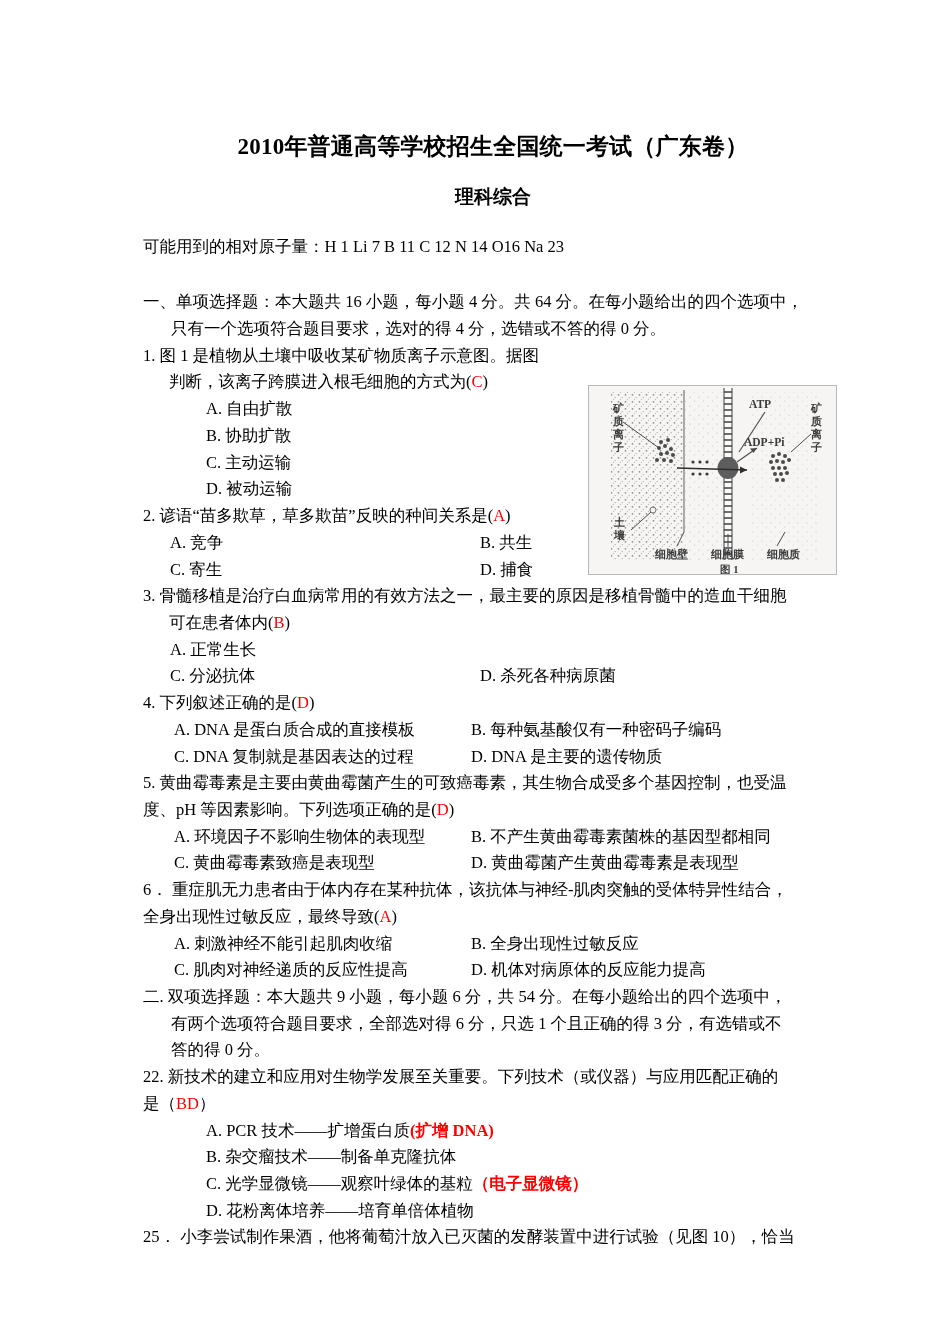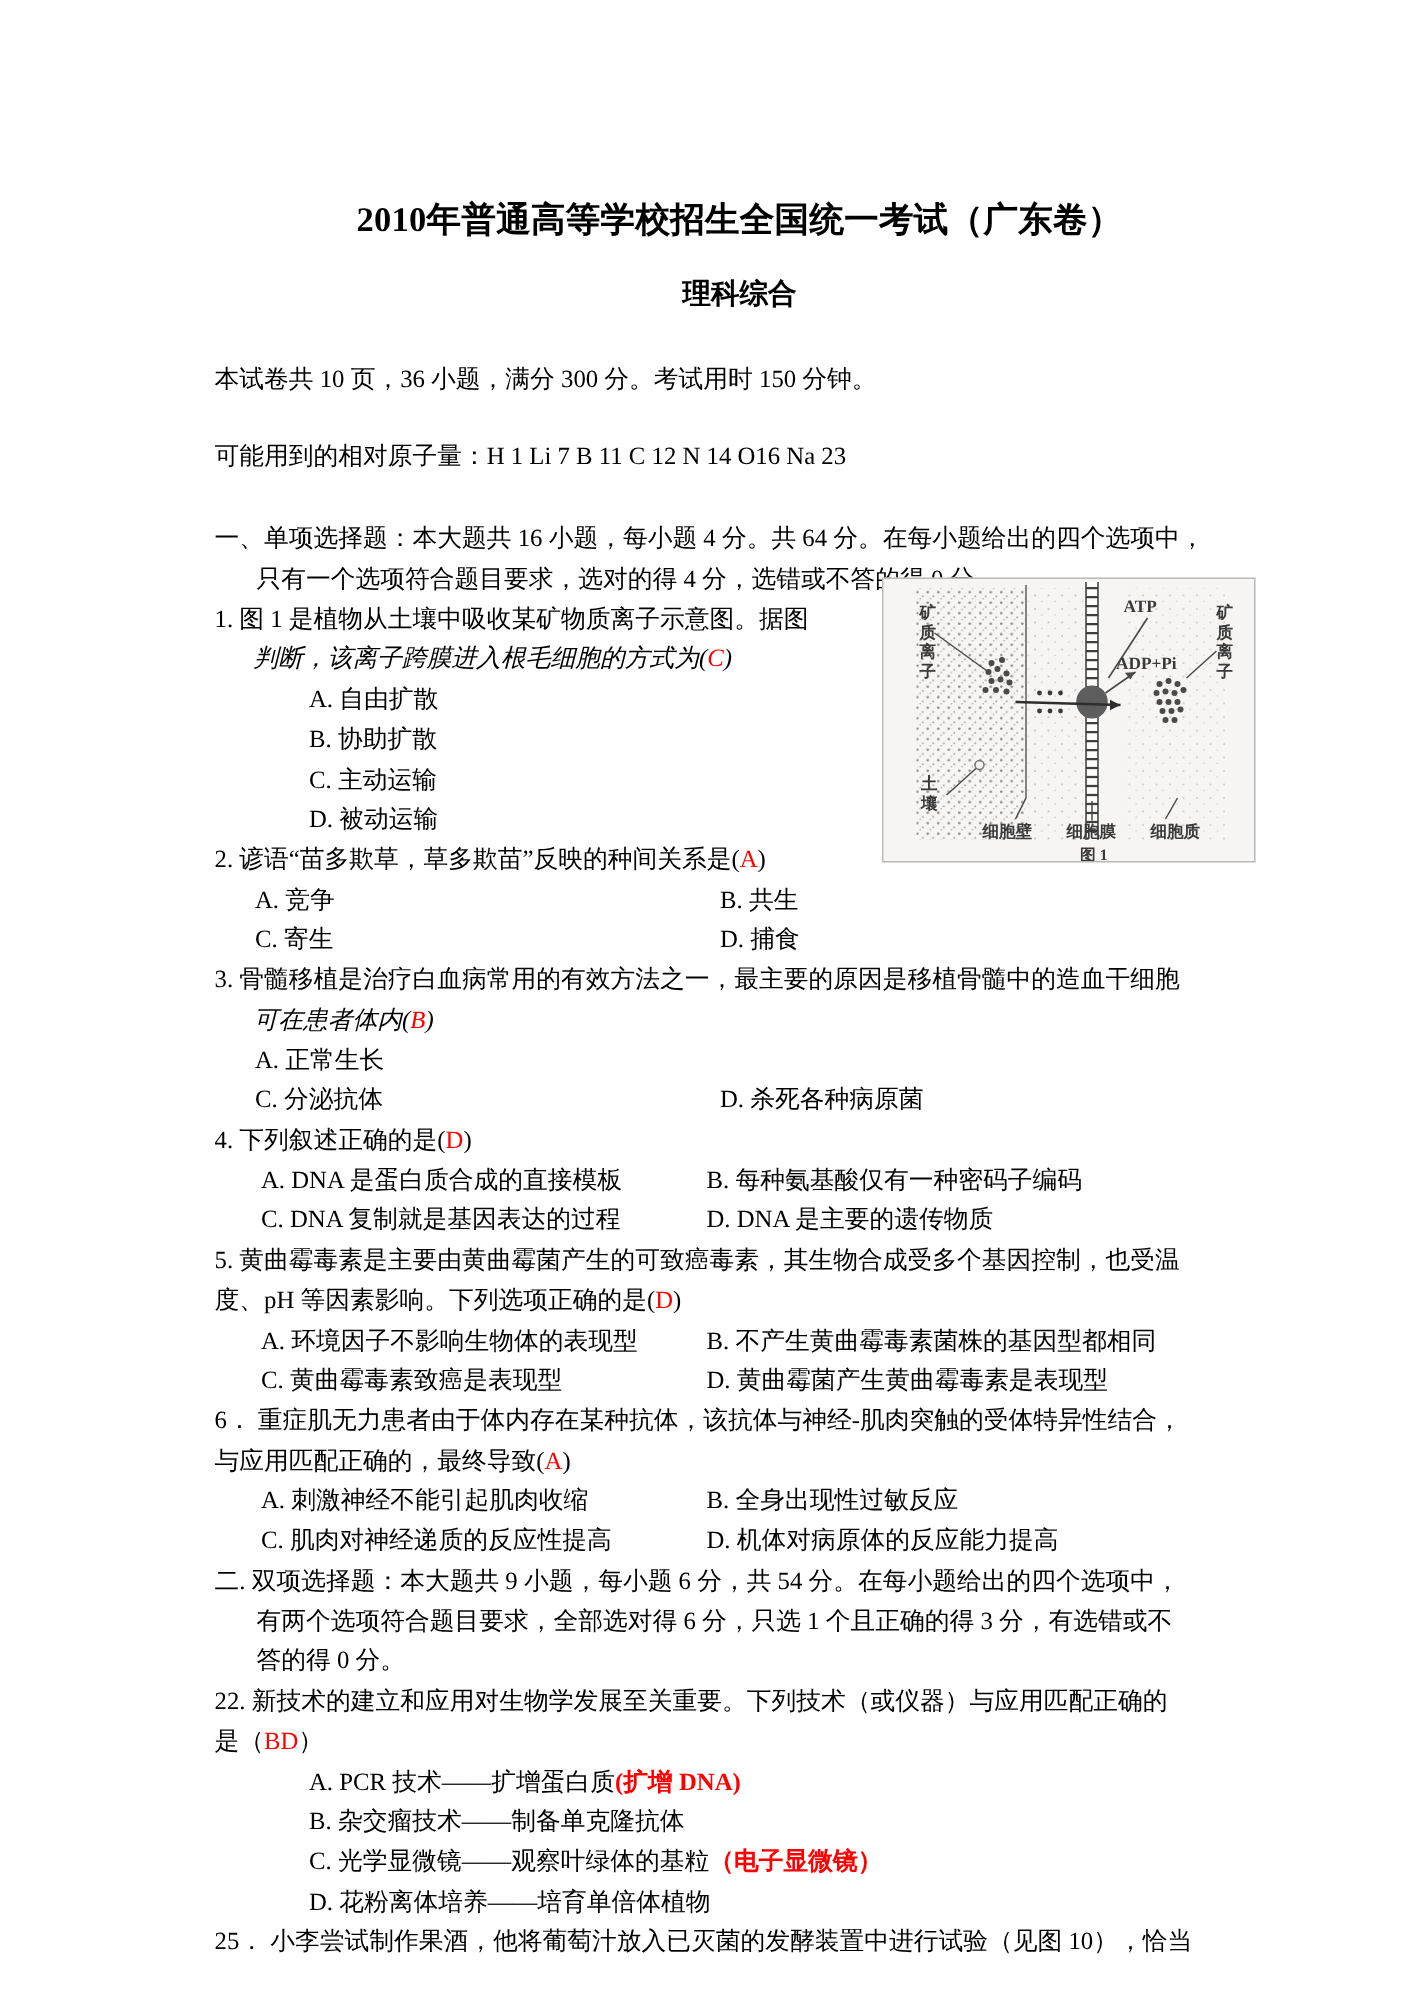--- a/index.html
+++ b/index.html
@@ -70,21 +70,20 @@
 
   .q {
     font-size: 16.5px;
     line-height: 1.62;
     margin: 0;
   }
   .q-stem { margin: 0; }
   .q-stem .hang {
     display: block;
     padding-left: 26px;
-    font-style: italic;
   }
   .q-stem .hang0 {
     display: block;
     padding-left: 0;
   }
 
   
   .opts {
     margin: 0;
     font-size: 16.5px;
@@ -139,21 +138,20 @@
 </head>
 <body>
 
 <div class="page">
 
   <div class="content">
 
     <h1 class="doc-title">2010年普通高等学校招生全国统一考试（广东卷）</h1>
     <h2 class="doc-subtitle">理科综合</h2>
 
-    <p class="meta-line meta-1">本试卷共 10 页，36 小题，满分 300 分。考试用时 150 分钟。</p>
     <p class="meta-line meta-2">可能用到的相对原子量：H 1  Li 7  B 11  C 12  N 14  O16  Na 23</p>
 
     <p class="section-head sec1">
       <span>一、单项选择题：本大题共 16 小题，每小题 4 分。共 64 分。在每小题给出的四个选项中，</span>
       <span class="cont">只有一个选项符合题目要求，选对的得 4 分，选错或不答的得 0 分。</span>
     </p>
 
     <div class="q">
       <p class="q-stem">
         <span>1.</span>
@@ -241,21 +239,21 @@
           <span class="col colB">D. 黄曲霉菌产生黄曲霉毒素是表现型</span>
         </div>
       </div>
     </div>
 
     <div class="q">
       <p class="q-stem">
         <span>6．</span>
         <span>重症肌无力患者由于体内存在某种抗体，该抗体与神经-肌肉突触的受体特异性结合，</span>
         <span class="hang0">
-          <span>与应用匹配正确的，最终导致(</span><span class="ans">A</span><span>)</span>
+          <span>全身出现性过敏反应，最终导致(</span><span class="ans">A</span><span>)</span>
         </span>
       </p>
       <div class="opts">
         <div class="opt-row narrow">
           <span class="col colA">A. 刺激神经不能引起肌肉收缩</span>
           <span class="col colB">B. 全身出现性过敏反应</span>
         </div>
         <div class="opt-row narrow">
           <span class="col colA">C. 肌肉对神经递质的反应性提高</span>
           <span class="col colB">D. 机体对病原体的反应能力提高</span>

